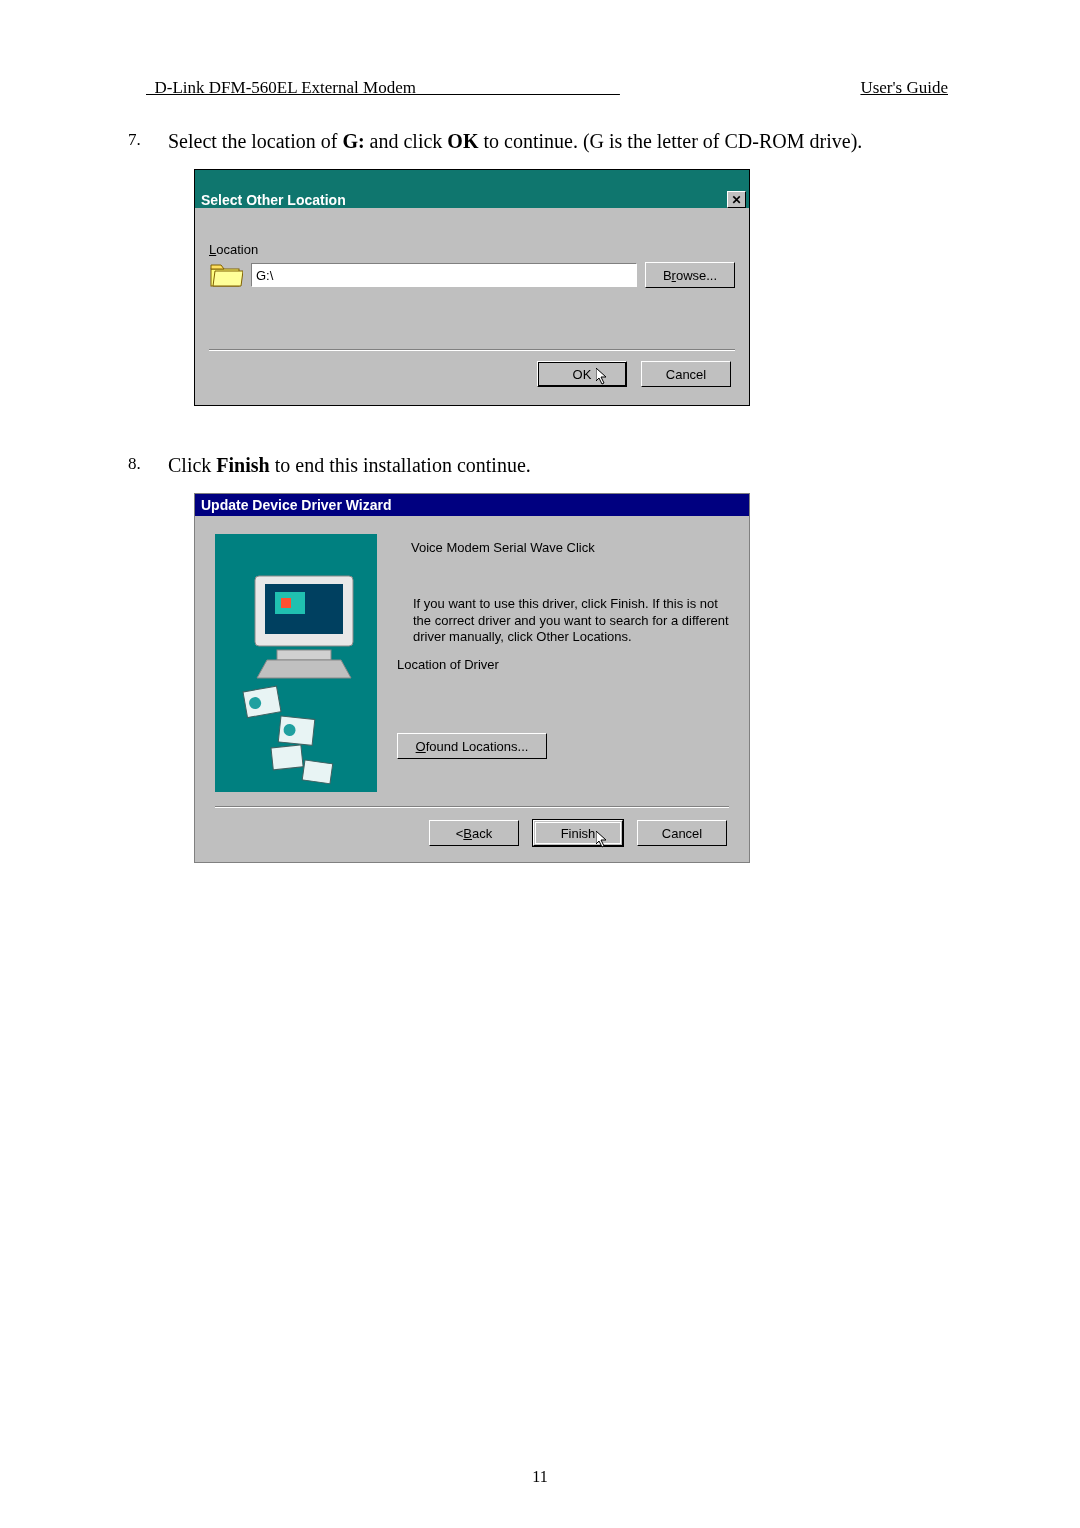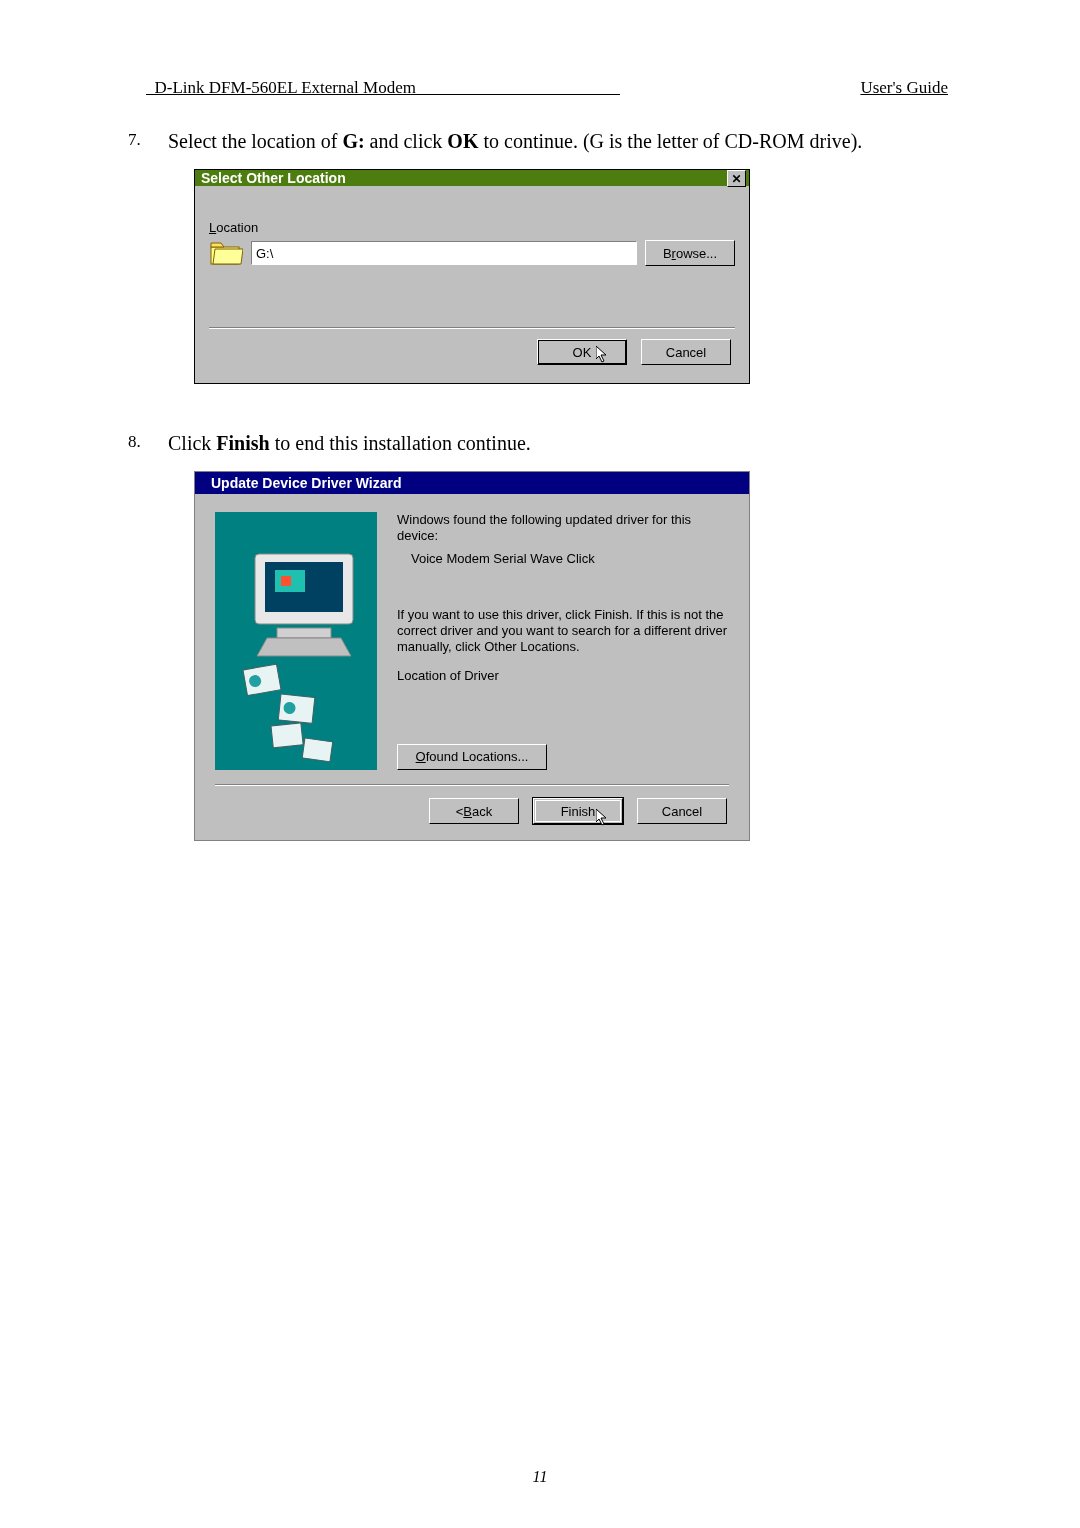--- a/index.html
+++ b/index.html
@@ -43,28 +43,28 @@
   
   .dlg1 {
     width: 556px;
     border: 1px solid #000;
     background: #bfbfbf;
     font-family: "MS Sans Serif", Tahoma, Arial, sans-serif;
     font-size: 13px;
     color: #000;
   }
   .titlebar {
-    background: #4d7c0f;
+    background: #0f766e;
     color: #fff;
     font-weight: bold;
     font-size: 14px;
     display: flex;
     justify-content: space-between;
-    align-items: flex-start;
-    height: 16px;
+    align-items: flex-end;
+    height: 38px;
     padding-left: 6px;
   }
   .closebtn {
     width: 19px; height: 17px;
     background: #c0c0c0;
     border-top: 1.5px solid #fff;
     border-left: 1.5px solid #fff;
     border-right: 1.5px solid #000;
     border-bottom: 1.5px solid #000;
     margin-right: 3px;
@@ -141,39 +141,39 @@
     font-size: 13px;
     color: #000;
     margin-top: 6px;
   }
   .titlebar2 {
     background: #000080;
     color: #fff;
     font-weight: bold;
     font-size: 14px;
     height: 22px;
-    padding-left: 16px;
+    padding-left: 6px;
     display: flex; align-items: center;
   }
   .dlg2-body {
     display: flex;
     padding: 18px 20px 8px 20px;
     gap: 20px;
   }
   .wiz-img {
     width: 162px;
     height: 258px;
     background: #008080;
     position: relative;
     flex-shrink: 0;
   }
   .wiz-img svg { position:absolute; inset:0; }
   .dlg2-text { flex: 1; line-height: 1.25; }
   .dlg2-text .devname { margin: 6px 0 0 14px; }
-  .dlg2-text .para2 { margin-top: 40px; }
+  .dlg2-text .para2 { margin-top: 40px; margin-left: 16px; }
   .dlg2-text .locdrv { margin-top: 12px; }
   .other-loc-btn { margin-top: 60px; }
   .dlg2-sep {
     border-top: 1px solid #808080;
     border-bottom: 1px solid #fff;
     margin: 6px 20px 0 20px;
   }
   .dlg2-btnrow {
     display: flex; justify-content: flex-end; gap: 14px;
     padding: 12px 22px 16px 0;
@@ -187,21 +187,20 @@
     border-right: 1.5px solid #000;
     border-bottom: 1.5px solid #000;
     box-shadow: 0 0 0 1px #000;
   }
   .page-num {
     position: absolute;
     bottom: 42px;
     left: 0; right: 0;
     text-align: center;
     font-size: 16px;
-    font-style: italic;
   }
 </style>
 </head>
 <body>
 
 <div class="page">
   <div class="header-row">
     <span class="header-left">  D-Link DFM-560EL External Modem                                                </span>
     <span class="header-right">User's Guide</span>
   </div>
@@ -287,21 +286,20 @@
             </g>
             <g transform="translate(56,214) rotate(-6)">
               <rect width="30" height="22" fill="#e8f4f4" stroke="#406060"></rect>
             </g>
             <g transform="translate(90,226) rotate(8)">
               <rect width="28" height="20" fill="#e8f4f4" stroke="#406060"></rect>
             </g>
           </svg>
         </div>
         <div class="dlg2-text">
-          <div>Windows found the following updated driver for this device:</div>
           <div class="devname">Voice Modem Serial Wave Click</div>
           <div class="para2">If you want to use this driver, click Finish. If this is not the correct driver and you want to search for a different driver manually, click Other Locations.</div>
           <div class="locdrv">Location of Driver</div>
           <div class="other-loc-btn">
             <button class="win-btn" style="min-width:150px;">
               <span class="loc-underline">O</span>
                 <span>found Locations...</span>
             </button>
           </div>
         </div>

